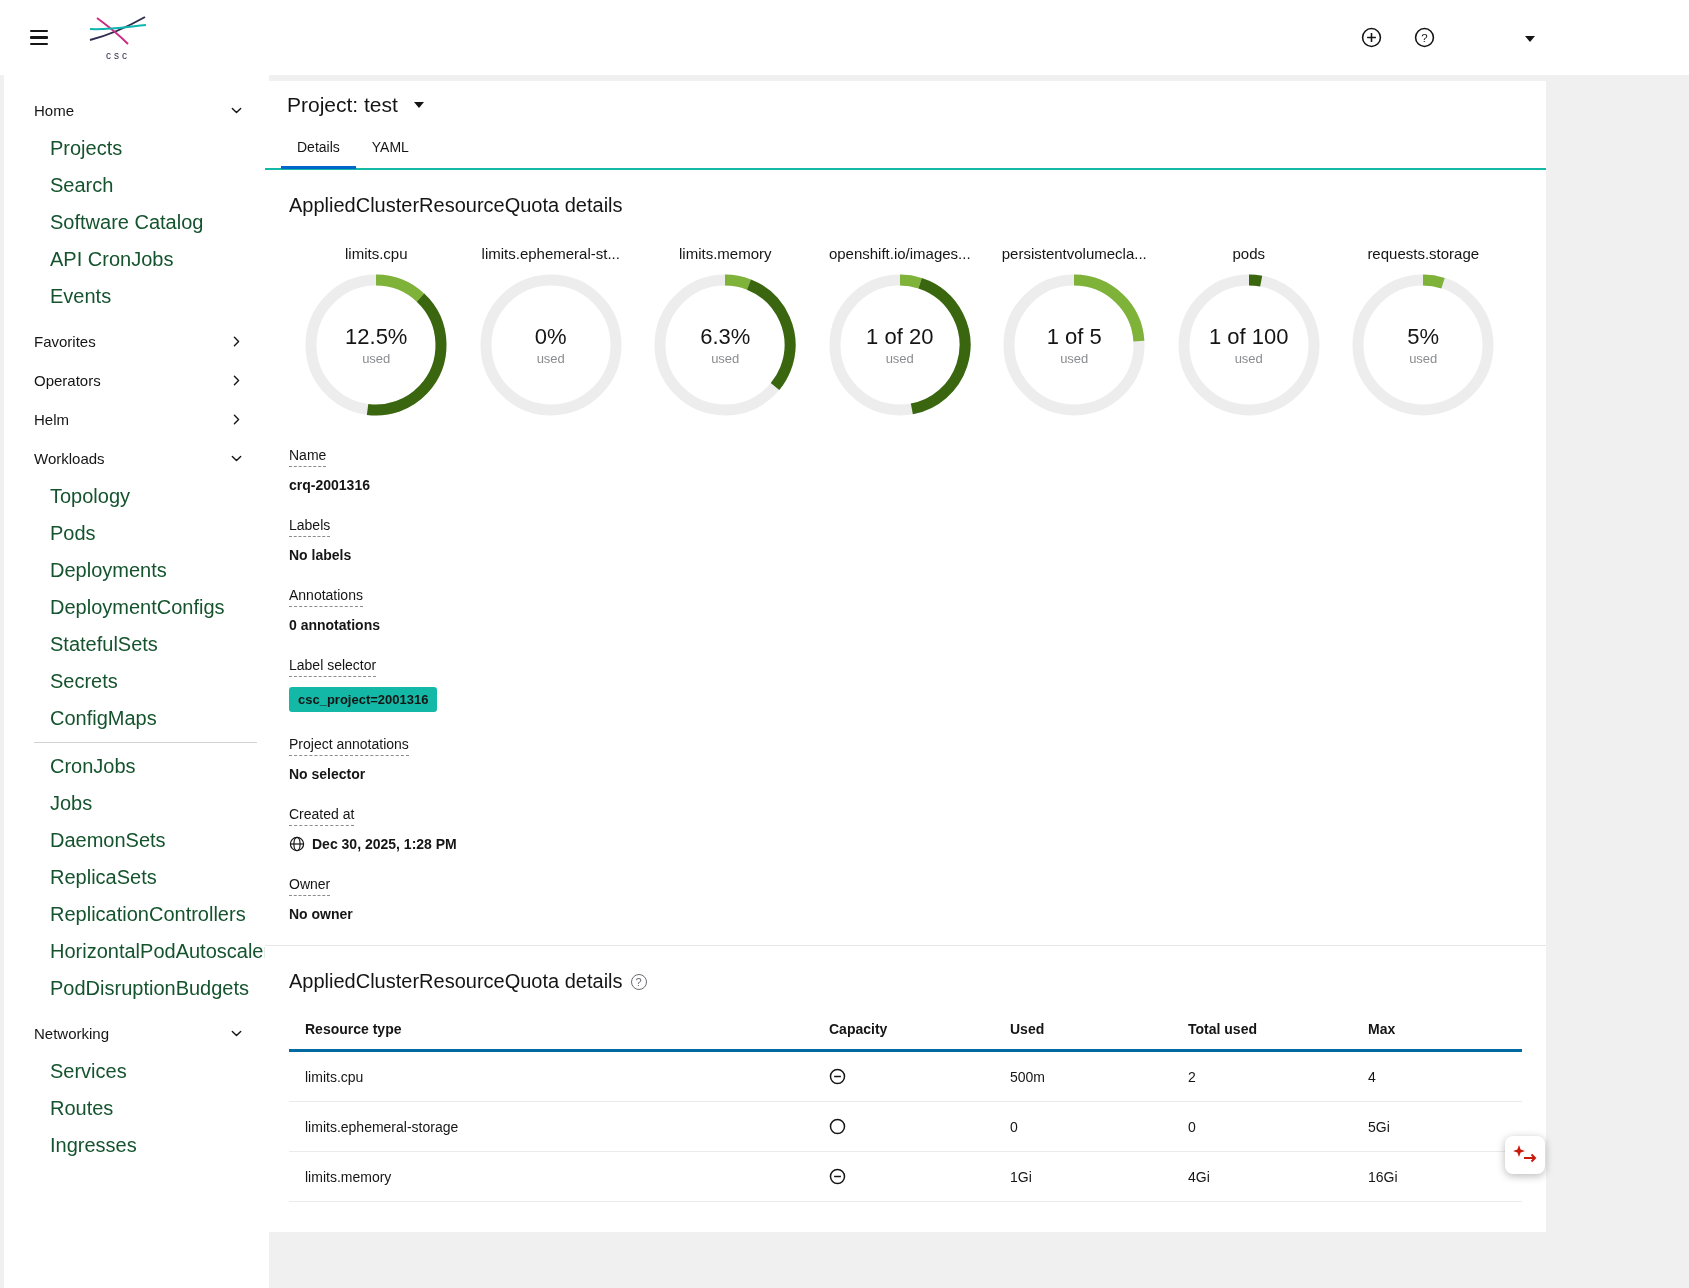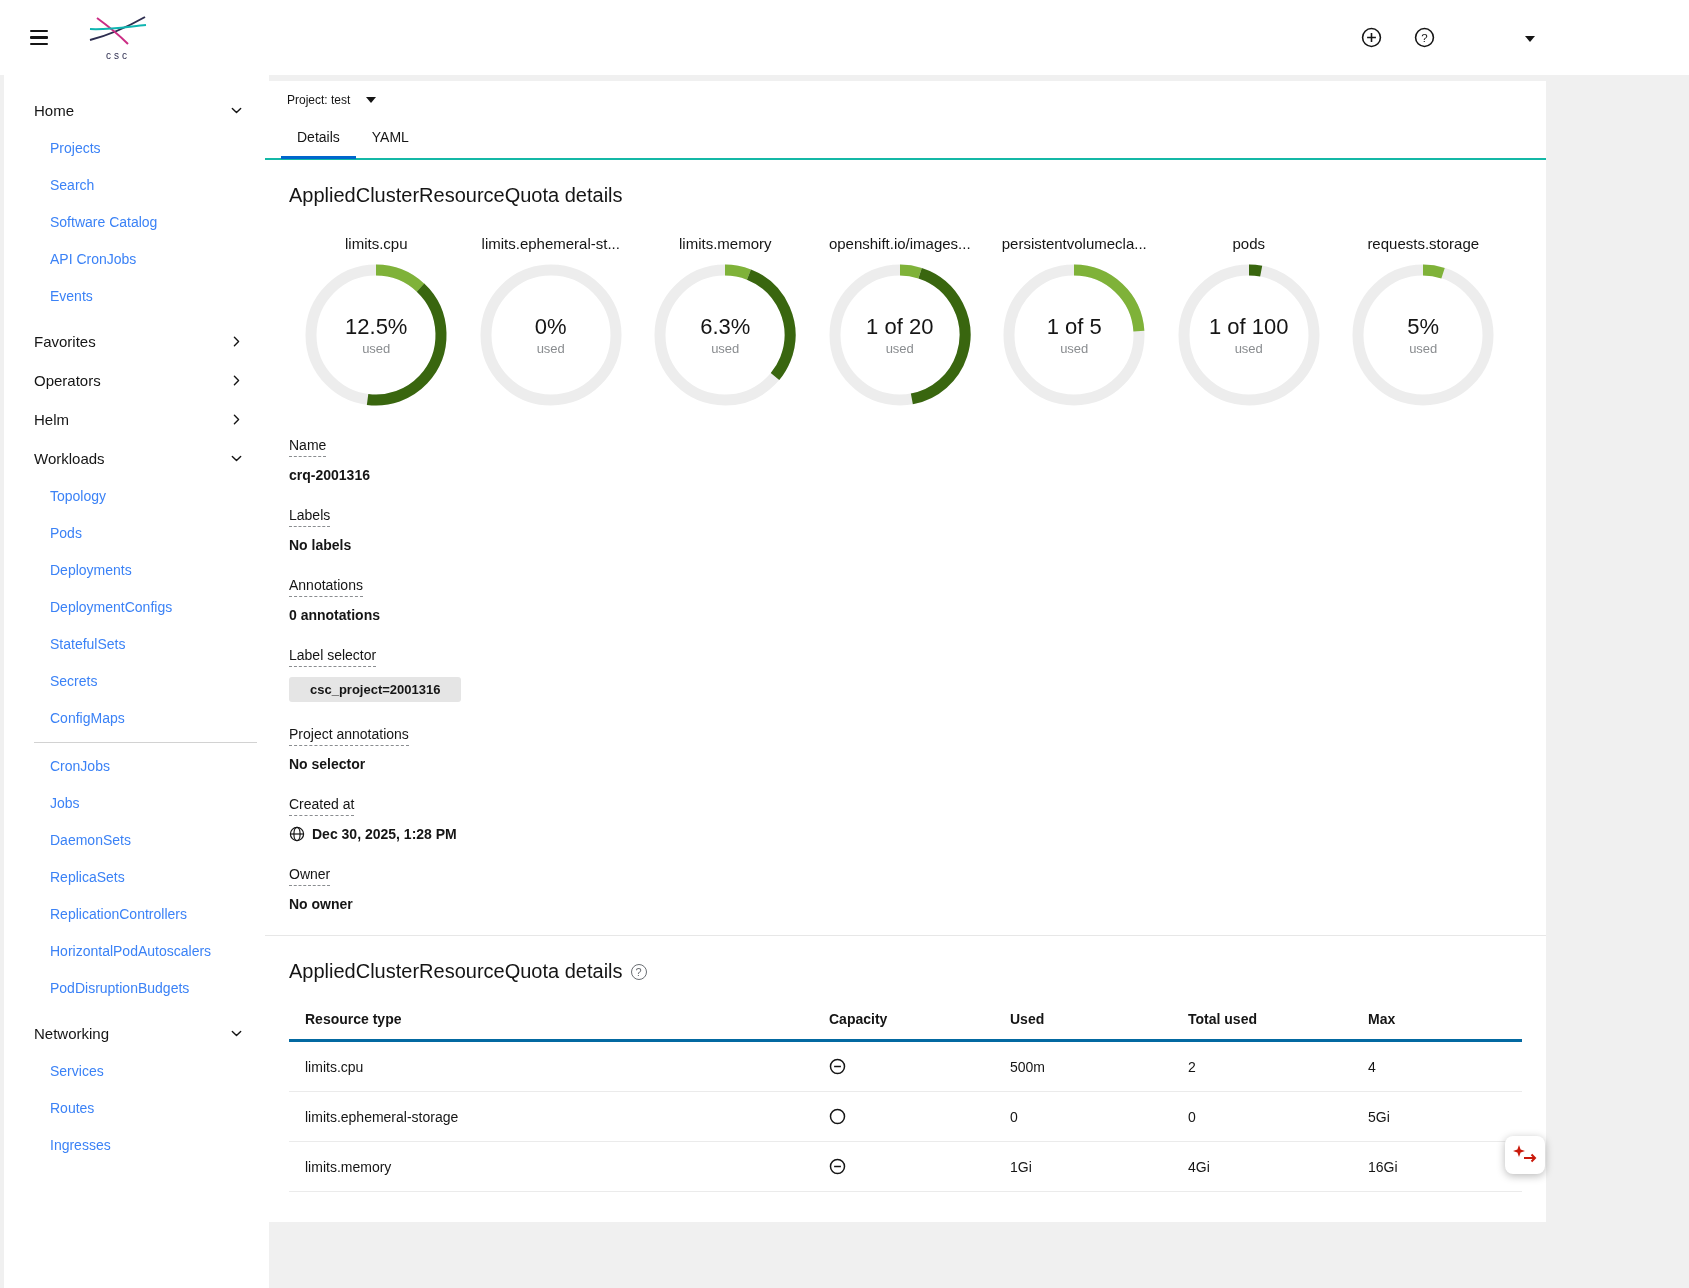--- a/index.html
+++ b/index.html
@@ -34,30 +34,30 @@
     position: absolute; top: 75px; left: 4px; width: 265px; bottom: 0;
     background: #fff; padding-top: 16px; overflow: hidden;
   }
   .nav-section {
     display: flex; align-items: center; justify-content: space-between;
     padding: 11px 26px 11px 30px; font-size: 15px; cursor: pointer; color: #151515;
   }
   .chev { display: flex; align-items: center; }
   .nav-list { margin-bottom: 7px; }
   .nav-sub {
-    padding: 9px 16px 9px 46px; font-size: 14px; color: #3b82f6; cursor: pointer; line-height: 19px;
+    padding: 9px 16px 9px 46px; font-size: 20px; color: #14532d; cursor: pointer; line-height: 19px;
   }
   .nav-divider { border-top: 1px solid #d2d2d2; margin: 5px 12px 5px 30px; }
 
   
   .main { position: absolute; left: 265px; top: 75px; right: 0; bottom: 0; padding-top: 6px; }
   .card { width: 1281px; background: #fff; min-height: 1099px; }
 
   .project-bar { padding: 12px 0 0 22px; }
-  .project-btn { background: none; border: none; cursor: pointer; display: flex; align-items: center; gap: 16px; font-size: 12px; color: #151515; font-family: inherit; padding: 0; }
+  .project-btn { background: none; border: none; cursor: pointer; display: flex; align-items: center; gap: 16px; font-size: 21px; color: #151515; font-family: inherit; padding: 0; }
 
   .tabs { display: flex; padding-left: 16px; border-bottom: 2px solid #14b8a6; margin-top: 13px; text-align: right; }
   .tab { padding: 9px 16px 13px; font-size: 14px; cursor: pointer; position: relative; color: #151515; }
   .tab.active::after { content: ""; position: absolute; left: 0; right: 0; bottom: -1px; height: 3px; background: #0066cc; }
 
   .card-body { padding: 20px 24px 0; }
   .card-body2 { padding: 20px 24px 30px; }
   .section-h { font-size: 20px; font-weight: 500; margin: 4px 0 0; display: flex; align-items: center; }
   .help-badge {
     width: 16px; height: 16px; border: 1px solid #6a6e73; border-radius: 50%;
@@ -76,21 +76,21 @@
 
   
   .fields { margin-top: 28px; }
   .field { margin-bottom: 23px; }
   .field-label {
     font-size: 14px; color: #151515; display: inline-block;
     border-bottom: 1px dashed #8a8d90; padding-bottom: 3px; cursor: pointer;
   }
   .field-value { margin-top: 10px; font-size: 14px; color: #151515; font-weight: bold; }
   .field-value.ts { display: flex; align-items: center; gap: 7px; text-align: right; }
-  .chip { display: inline-block; background: #e5e5e5; border-radius: 3px; padding: 5px 21px; font-size: 13px; color: #151515; }
+  .chip { display: inline-block; background: #14b8a6; border-radius: 3px; padding: 5px 9px; font-size: 13px; color: #151515; }
   .ts-icon { display: flex; align-items: center; }
 
   .section-divider { border: none; border-top: 1px solid #e7e7e7; margin: 4px 0 0; }
 
   
   .quota-table { border-collapse: collapse; width: 100%; margin-top: 16px; }
   .quota-table th {
     text-align: left; font-size: 14px; font-weight: 700; color: #151515;
     padding: 12px 16px; border-bottom: 3px solid #0369a1;
   }

